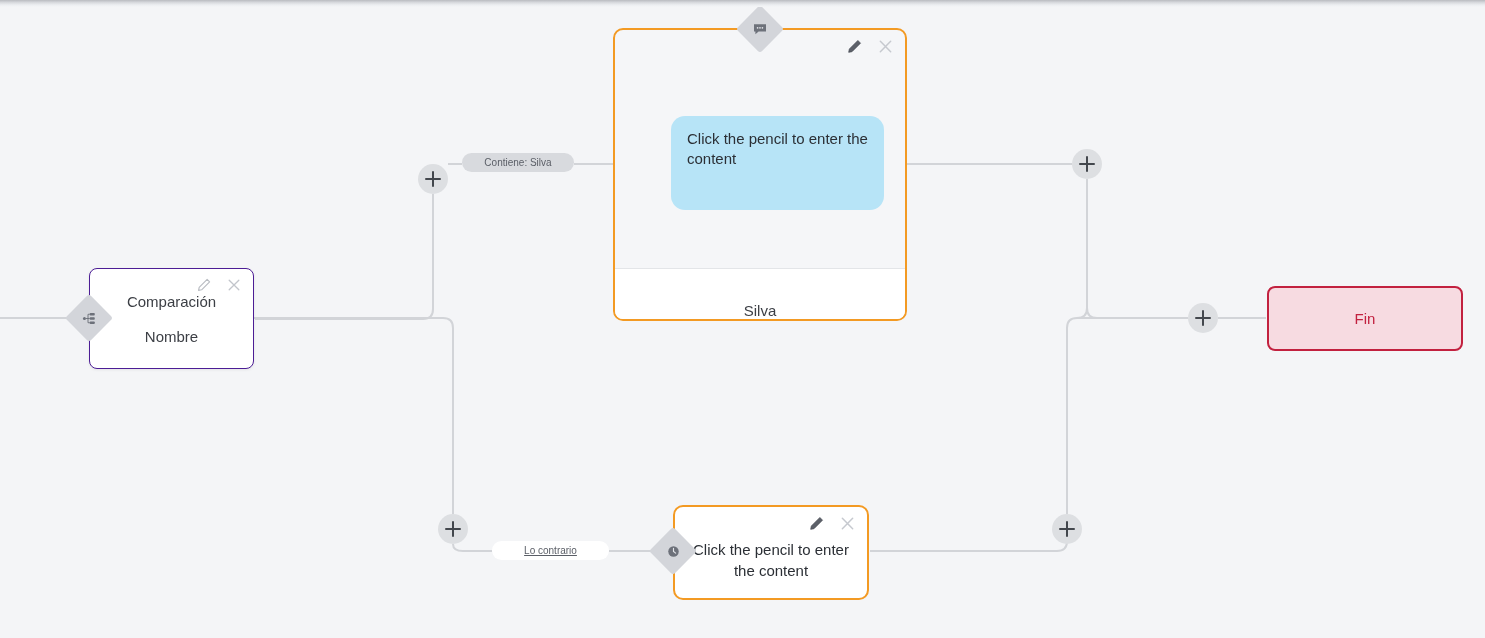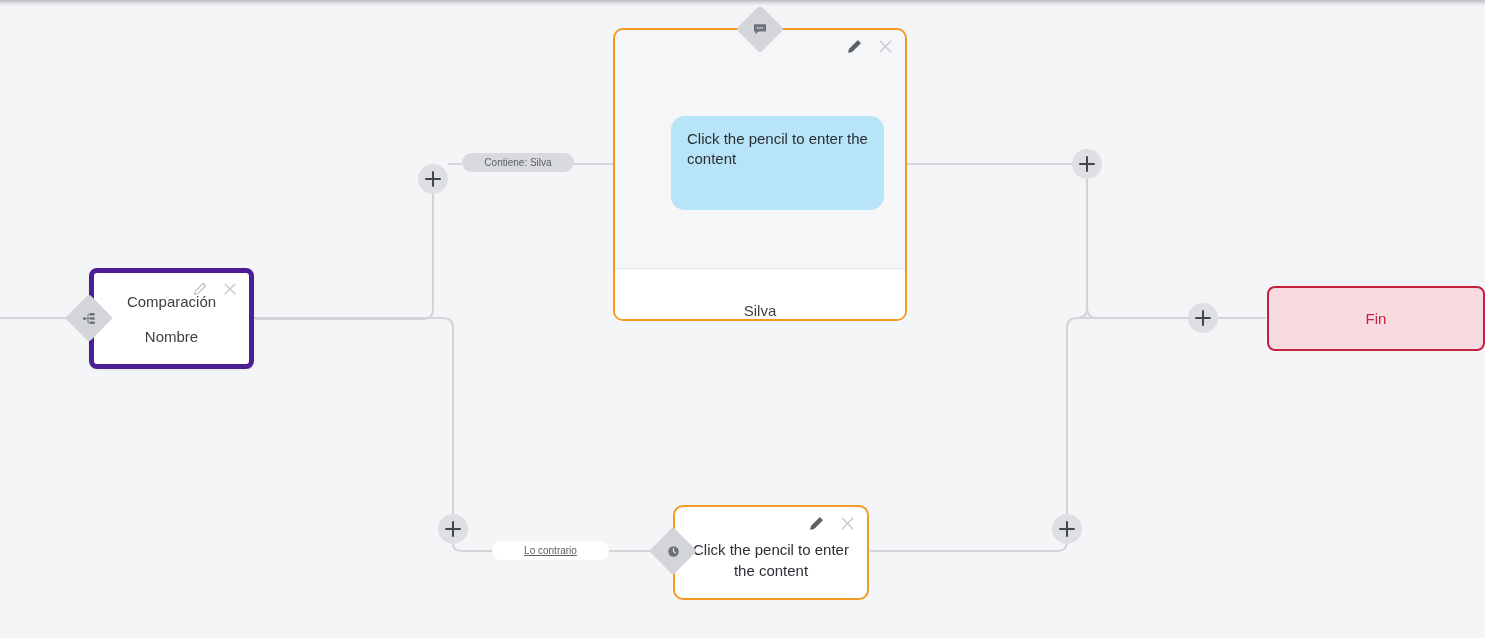--- a/index.html
+++ b/index.html
@@ -97,21 +97,21 @@
     width: 34px; height: 34px;
     transform: rotate(-45deg);
     display: flex;
     align-items: center;
     justify-content: center;
   }
 
   
   .card-plain {
     background: #ffffff;
-    border: 5px solid #4c1d95;
+    border: 1px solid #4c1d95;
     border-radius: 8px;
     box-shadow: 0 1px 3px rgba(0,0,0,0.07);
   }
   .card-tools {
     position: absolute;
     right: 12px;
     top: 9px;
     display: flex;
     align-items: center;
     gap: 16px;
@@ -318,21 +318,21 @@
 
   <div class="diamond" style="left:673px; top:551px;">
     <span class="dmark">
       <svg width="15" height="15" viewBox="0 0 16 16">
         <circle cx="8" cy="8" r="5.6" fill="#6d717a"></circle>
         <path d="M8 4.6V8l2.3 1.7" stroke="#e3e5e9" stroke-width="1.2" fill="none" stroke-linecap="round"></path>
       </svg>
     </span>
   </div>
 
-  <div class="node card-end" style="left:1267px; top:286px; width:218px; height:65px;">
+  <div class="node card-end" style="left:1267px; top:286px; width:196px; height:65px;">
     <span>Fin</span>
   </div>
 
   <div class="edge-label grey" style="left:462px; top:153px; width:112px;">Contiene: Silva</div>
 
   <div class="edge-label white" style="left:492px; top:541px; width:117px;text-decoration:underline;">Lo contrario</div>
 
   <div class="plus-btn" style="left:433px; top:179px;"></div>
   <div class="plus-btn" style="left:453px; top:529px;"></div>
   <div class="plus-btn" style="left:1087px; top:164px;"></div>

